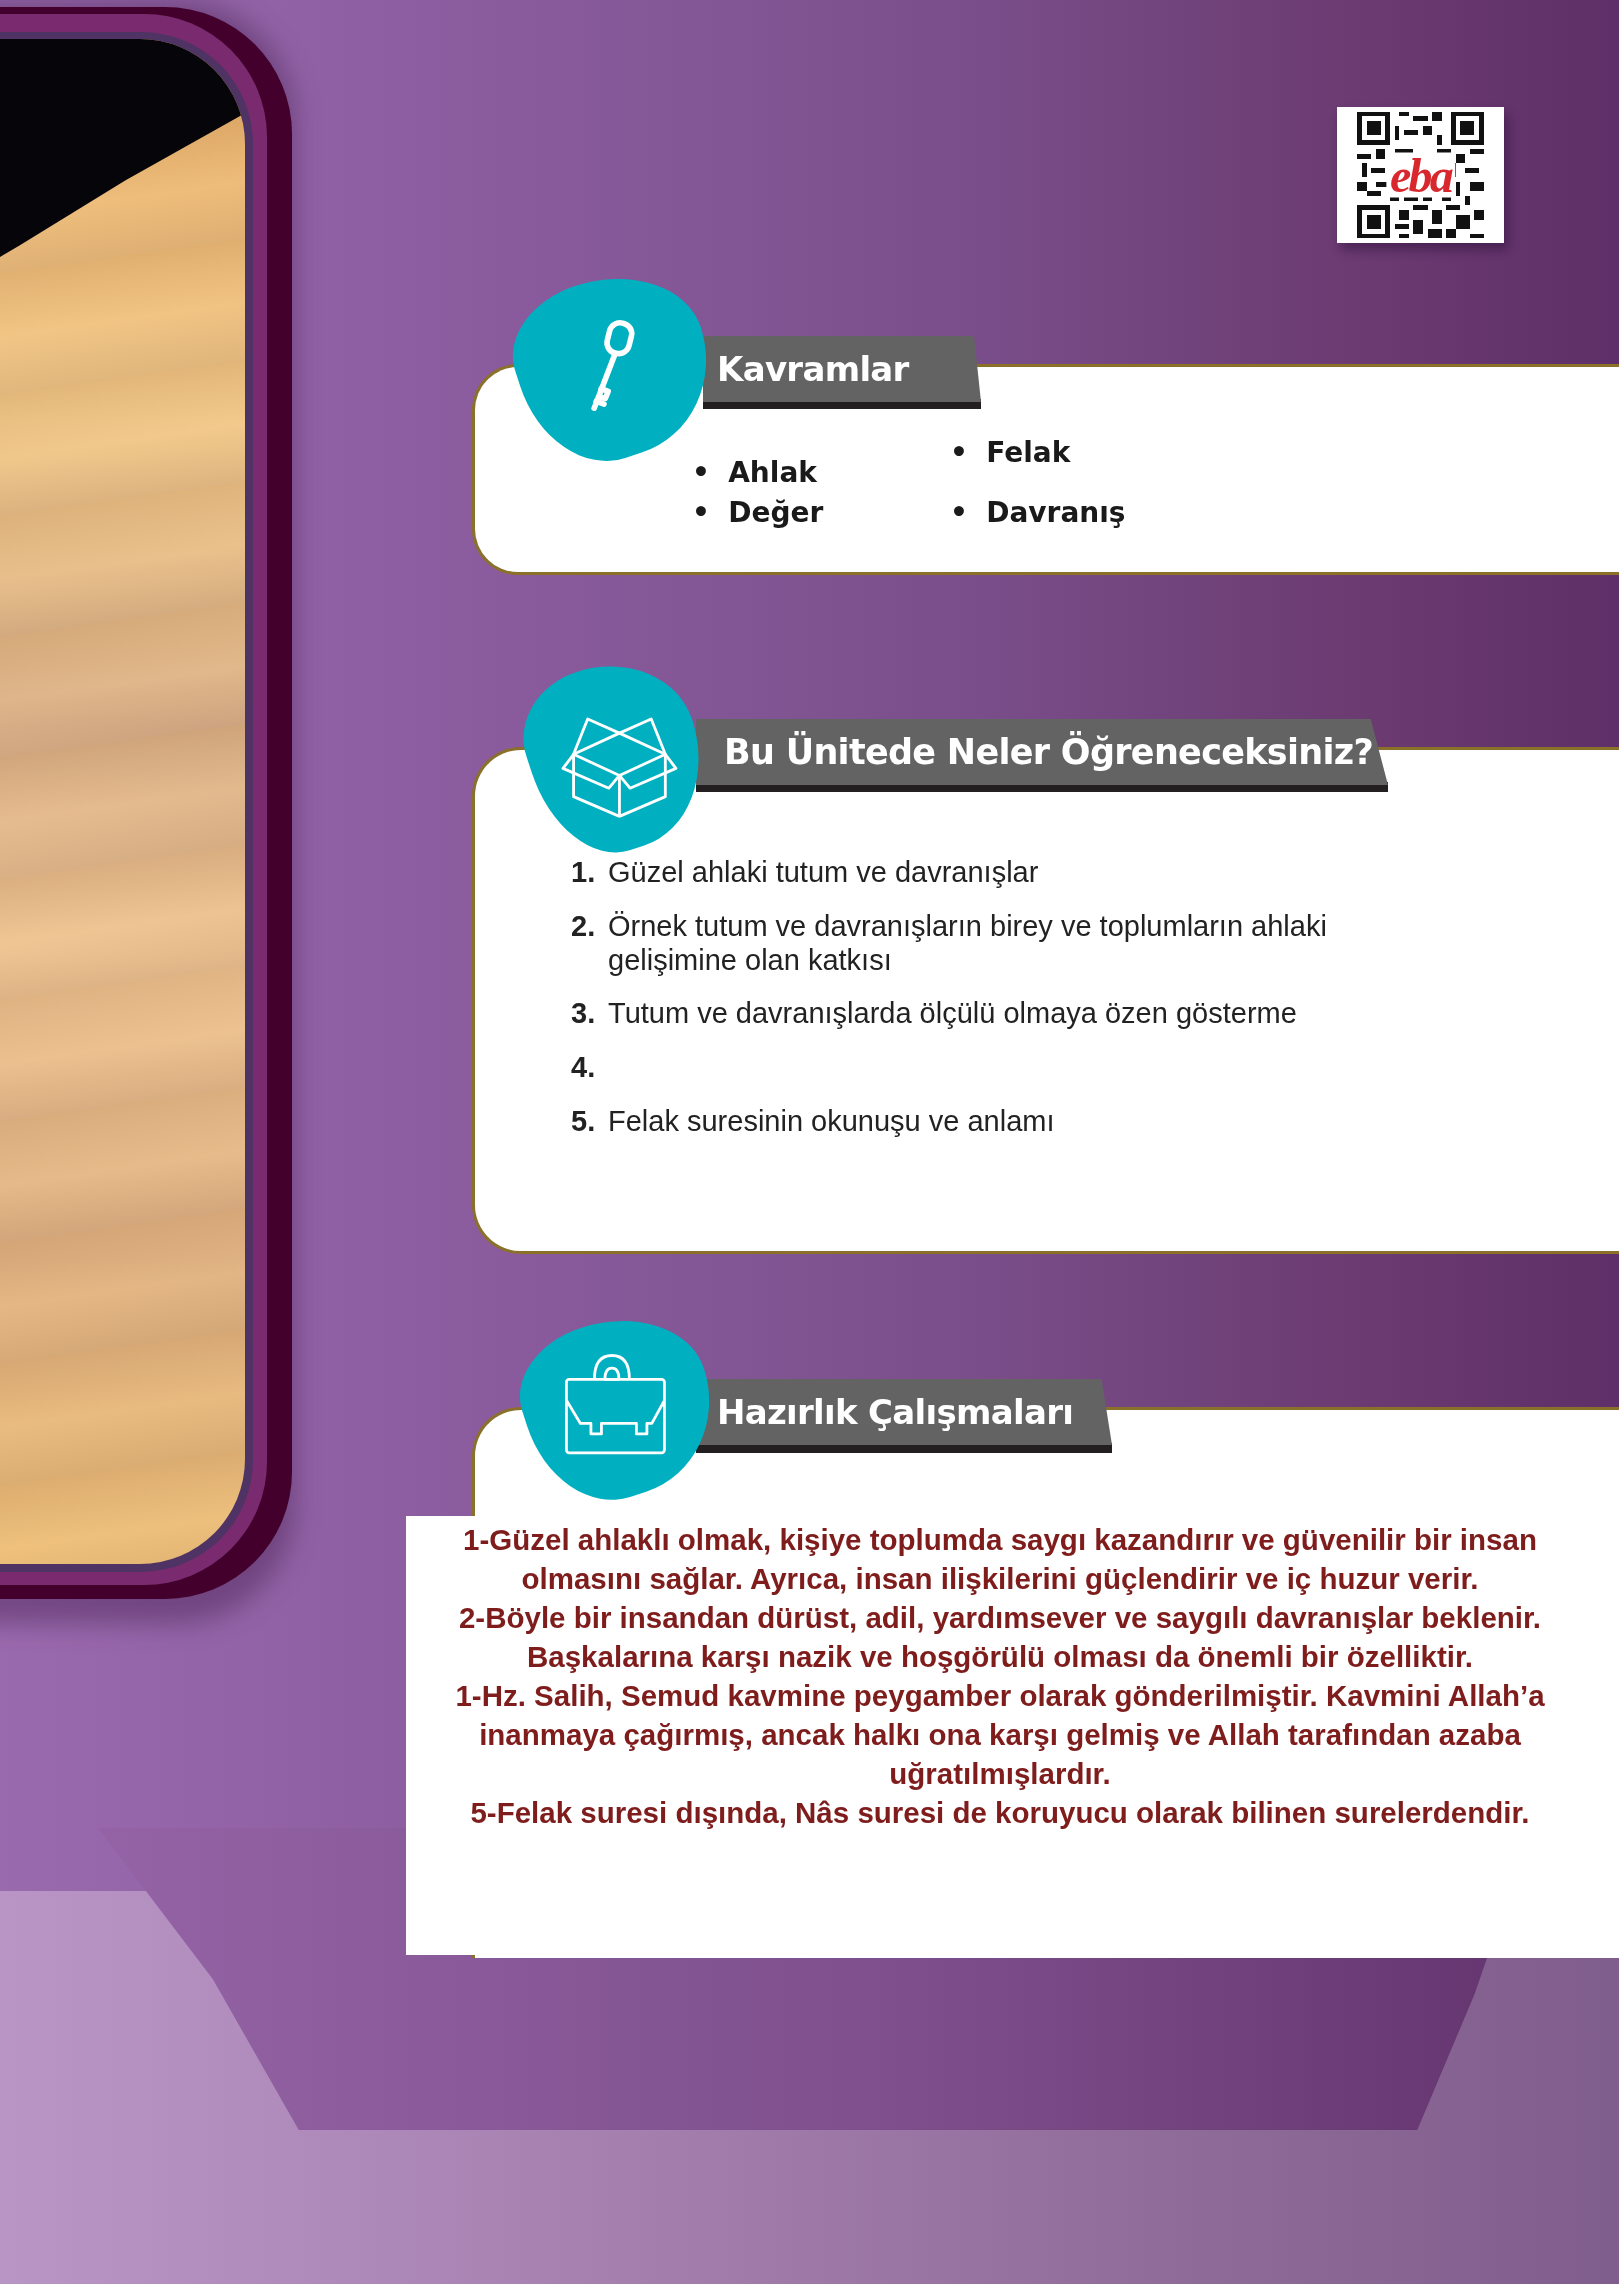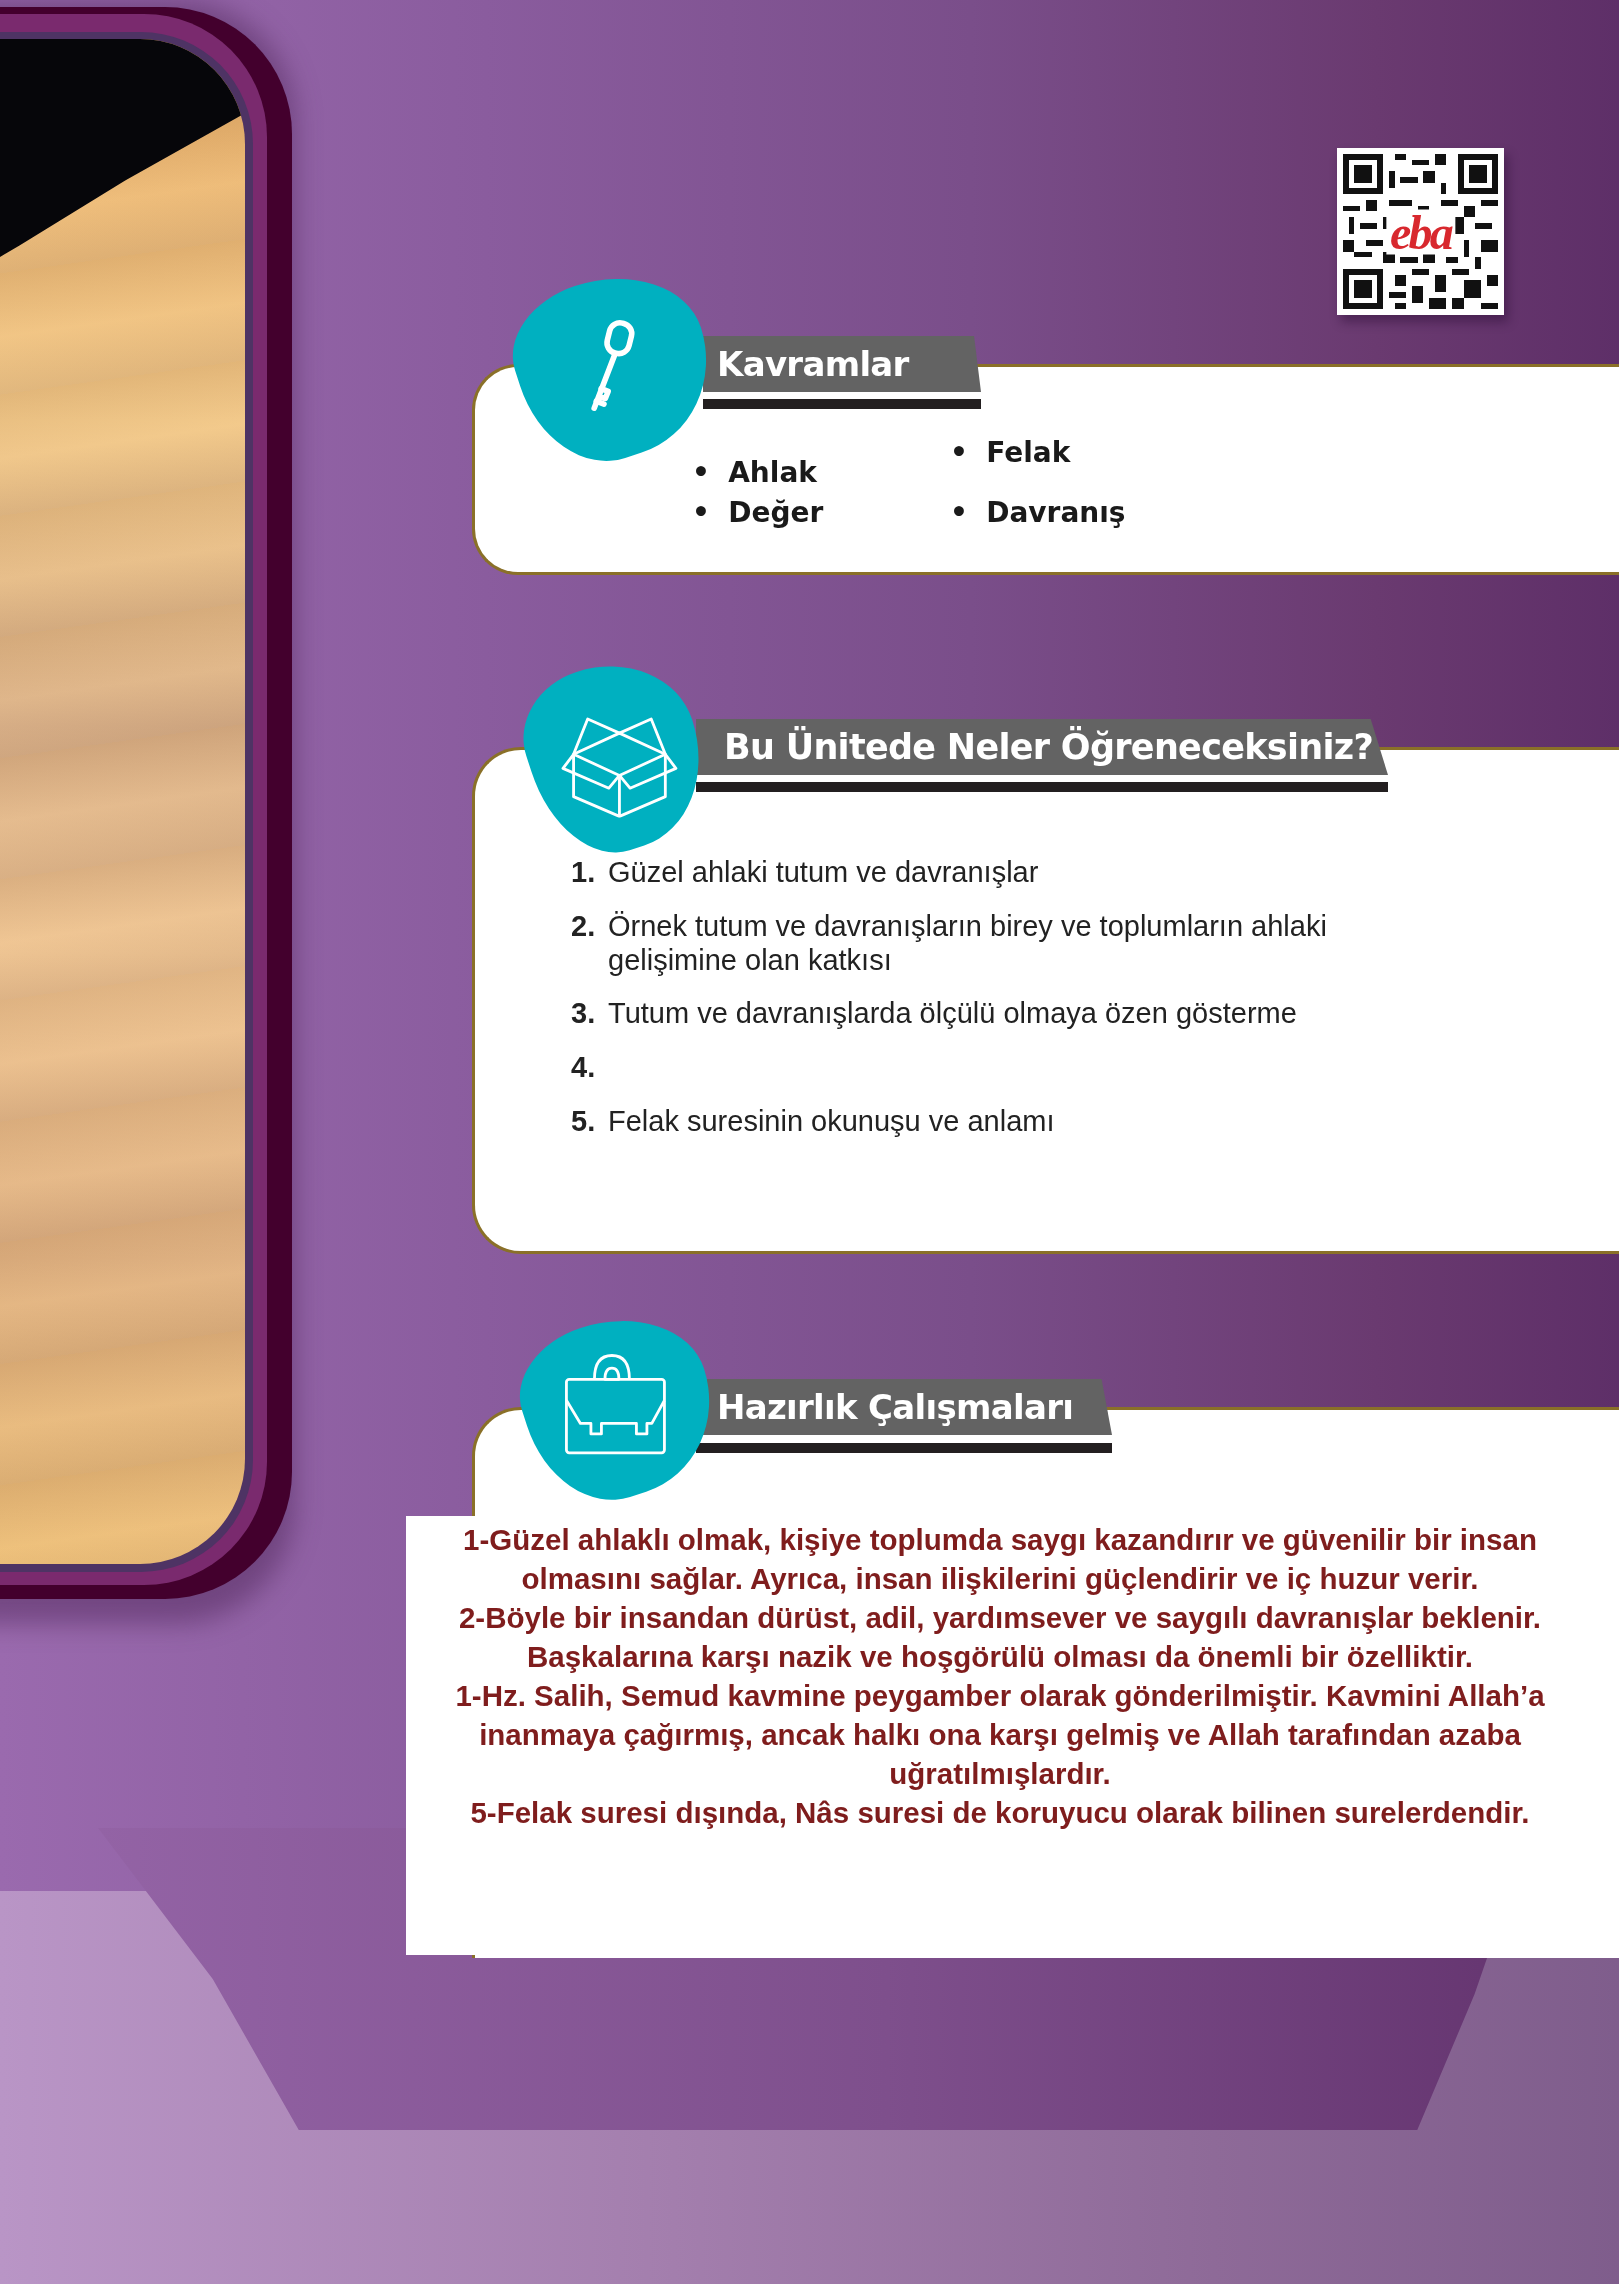--- a/index.html
+++ b/index.html
@@ -48,22 +48,22 @@
       repeating-linear-gradient(172deg, rgba(160,110,60,0.18) 0px, rgba(250,210,150,0.12) 63px, rgba(150,110,80,0.18) 120px),
       linear-gradient(180deg, #e9b06a 0%, #f2c98a 25%, #d9b089 45%, #efc594 60%, #dfb183 80%, #edbf78 100%);
   }
   .photo-dark {
     position:absolute; left:0; top:0; width:302px; height:295px;
     background:#06060a;
     clip-path: polygon(0 0, 100% 0, 100% 25%, 60% 48%, 25% 70%, 0 85%);
   }
   
   .qr {
-    position:absolute; left:1337px; top:107px; width:167px; height:167px;
-    background:#fff; box-shadow: 4.2px 7px 9.8px rgba(40,10,50,0.45); margin-top: 41px;
+    position:absolute; left:1337px; top:107px; width:167px; height:136px;
+    background:#fff; box-shadow: 4.2px 7px 9.8px rgba(40,10,50,0.45);
   }
   .qr svg { width:100%; height:100%; display:block; }
   .qr-logo {
     position:absolute; left:50%; top:50%; transform:translate(-50%,-50%);
     font-family:"Liberation Serif", serif; font-style:italic; font-weight:bold;
     font-size:48px; color:#d8282e; background:#fff; padding:0 4.2px; line-height:45px;
     letter-spacing:-2.8px;
   }
   
   .card {
@@ -73,21 +73,21 @@
   .card-1 { left:472px; top:364px; width:1153px; height:205px; border-radius:46px 0 0 46px; }
   .card-2 { left:472px; top:747px; width:1153px; height:501px; }
   .card-3 { left:472px; top:1407px; width:1153px; height:548px; border-bottom:none; border-radius:49px 0 0 0; }
   .blob {
     position:absolute; background:#00b0c0;
     border-radius: 48% 62% 55% 45% / 38% 48% 62% 62%;
     transform: rotate(-18deg);
   }
   .blob svg { position:absolute; transform: rotate(18deg); }
   .ribbon {
-    position:absolute; height:56px; background:#636363;
+    position:absolute; height:66px; background:#636363;
     clip-path: polygon(0 0, 97.5% 0, 100% 100%, 0 100%);
     color:#fff; font-weight:bold; font-family:"DejaVu Sans", sans-serif;
     display:flex; align-items:center; padding-left:14px; box-sizing:border-box;
     letter-spacing:-0.7px;
   }
   .ribbon-base { position:absolute; height:9.8px; background:#231f20; }
   .concepts {
     position:absolute; font-family:"DejaVu Sans", sans-serif; font-weight:bold;
     font-size:28px; color:#1a1a1a;
   }

